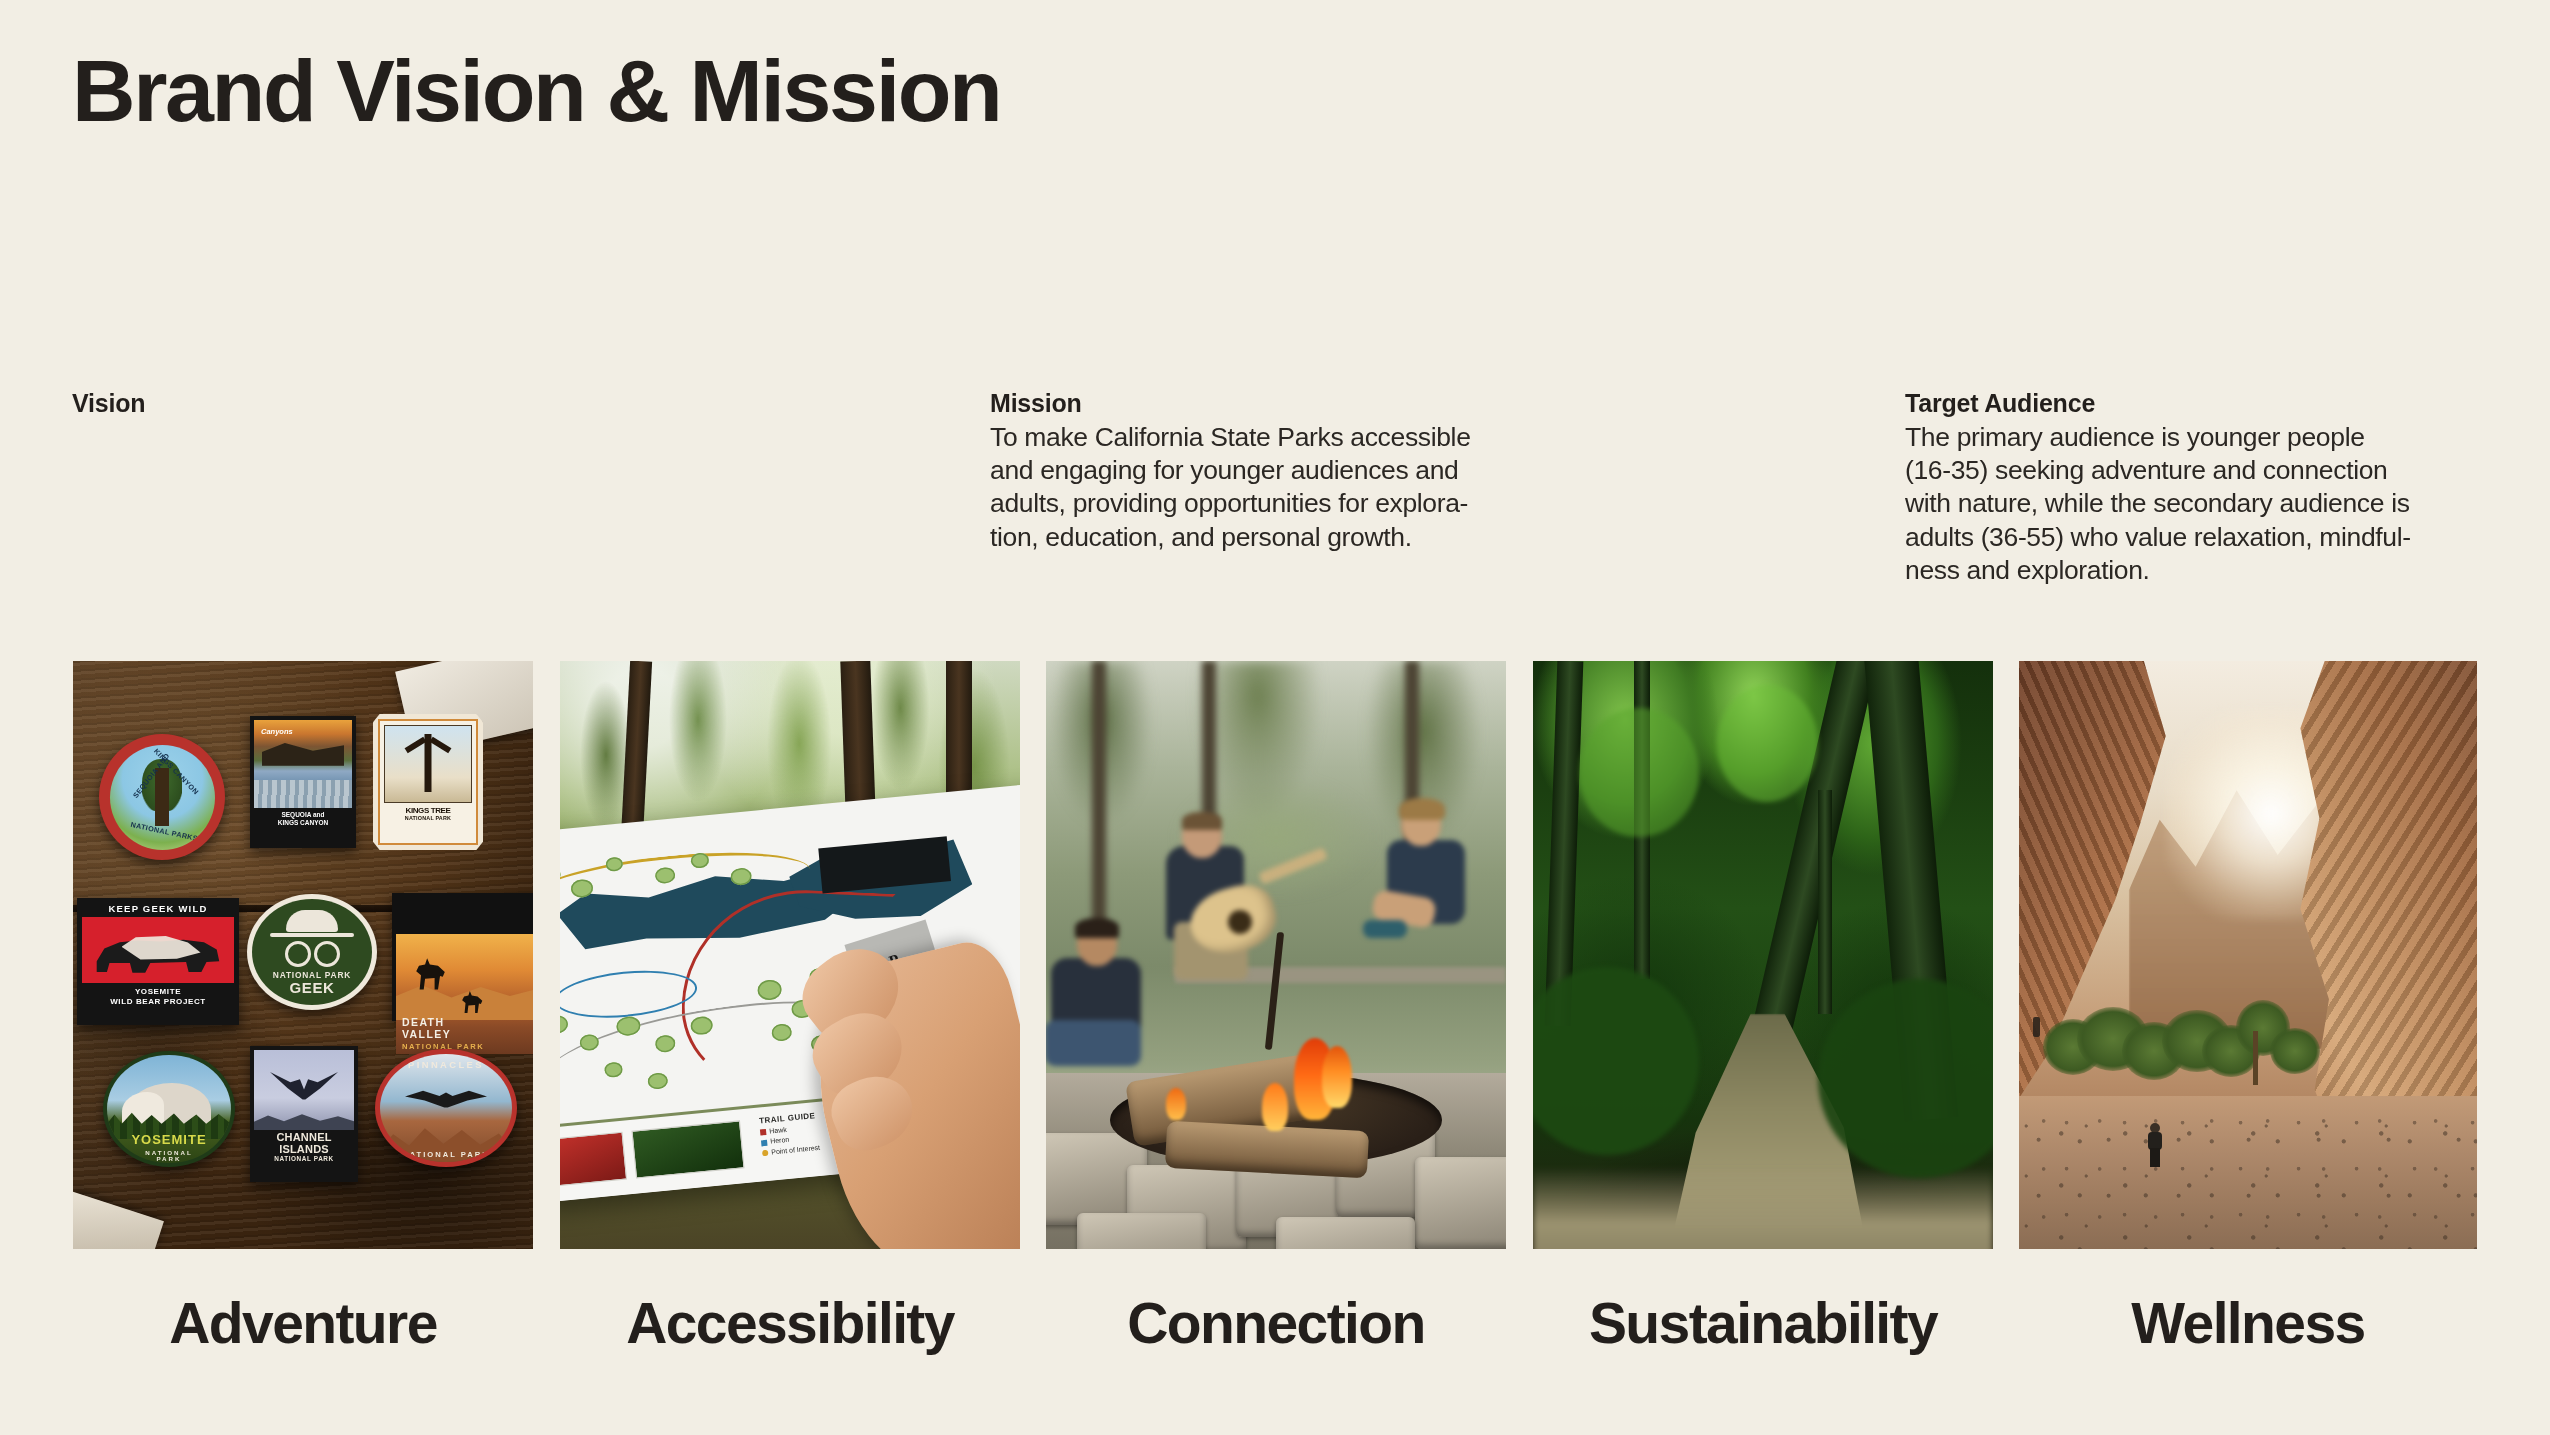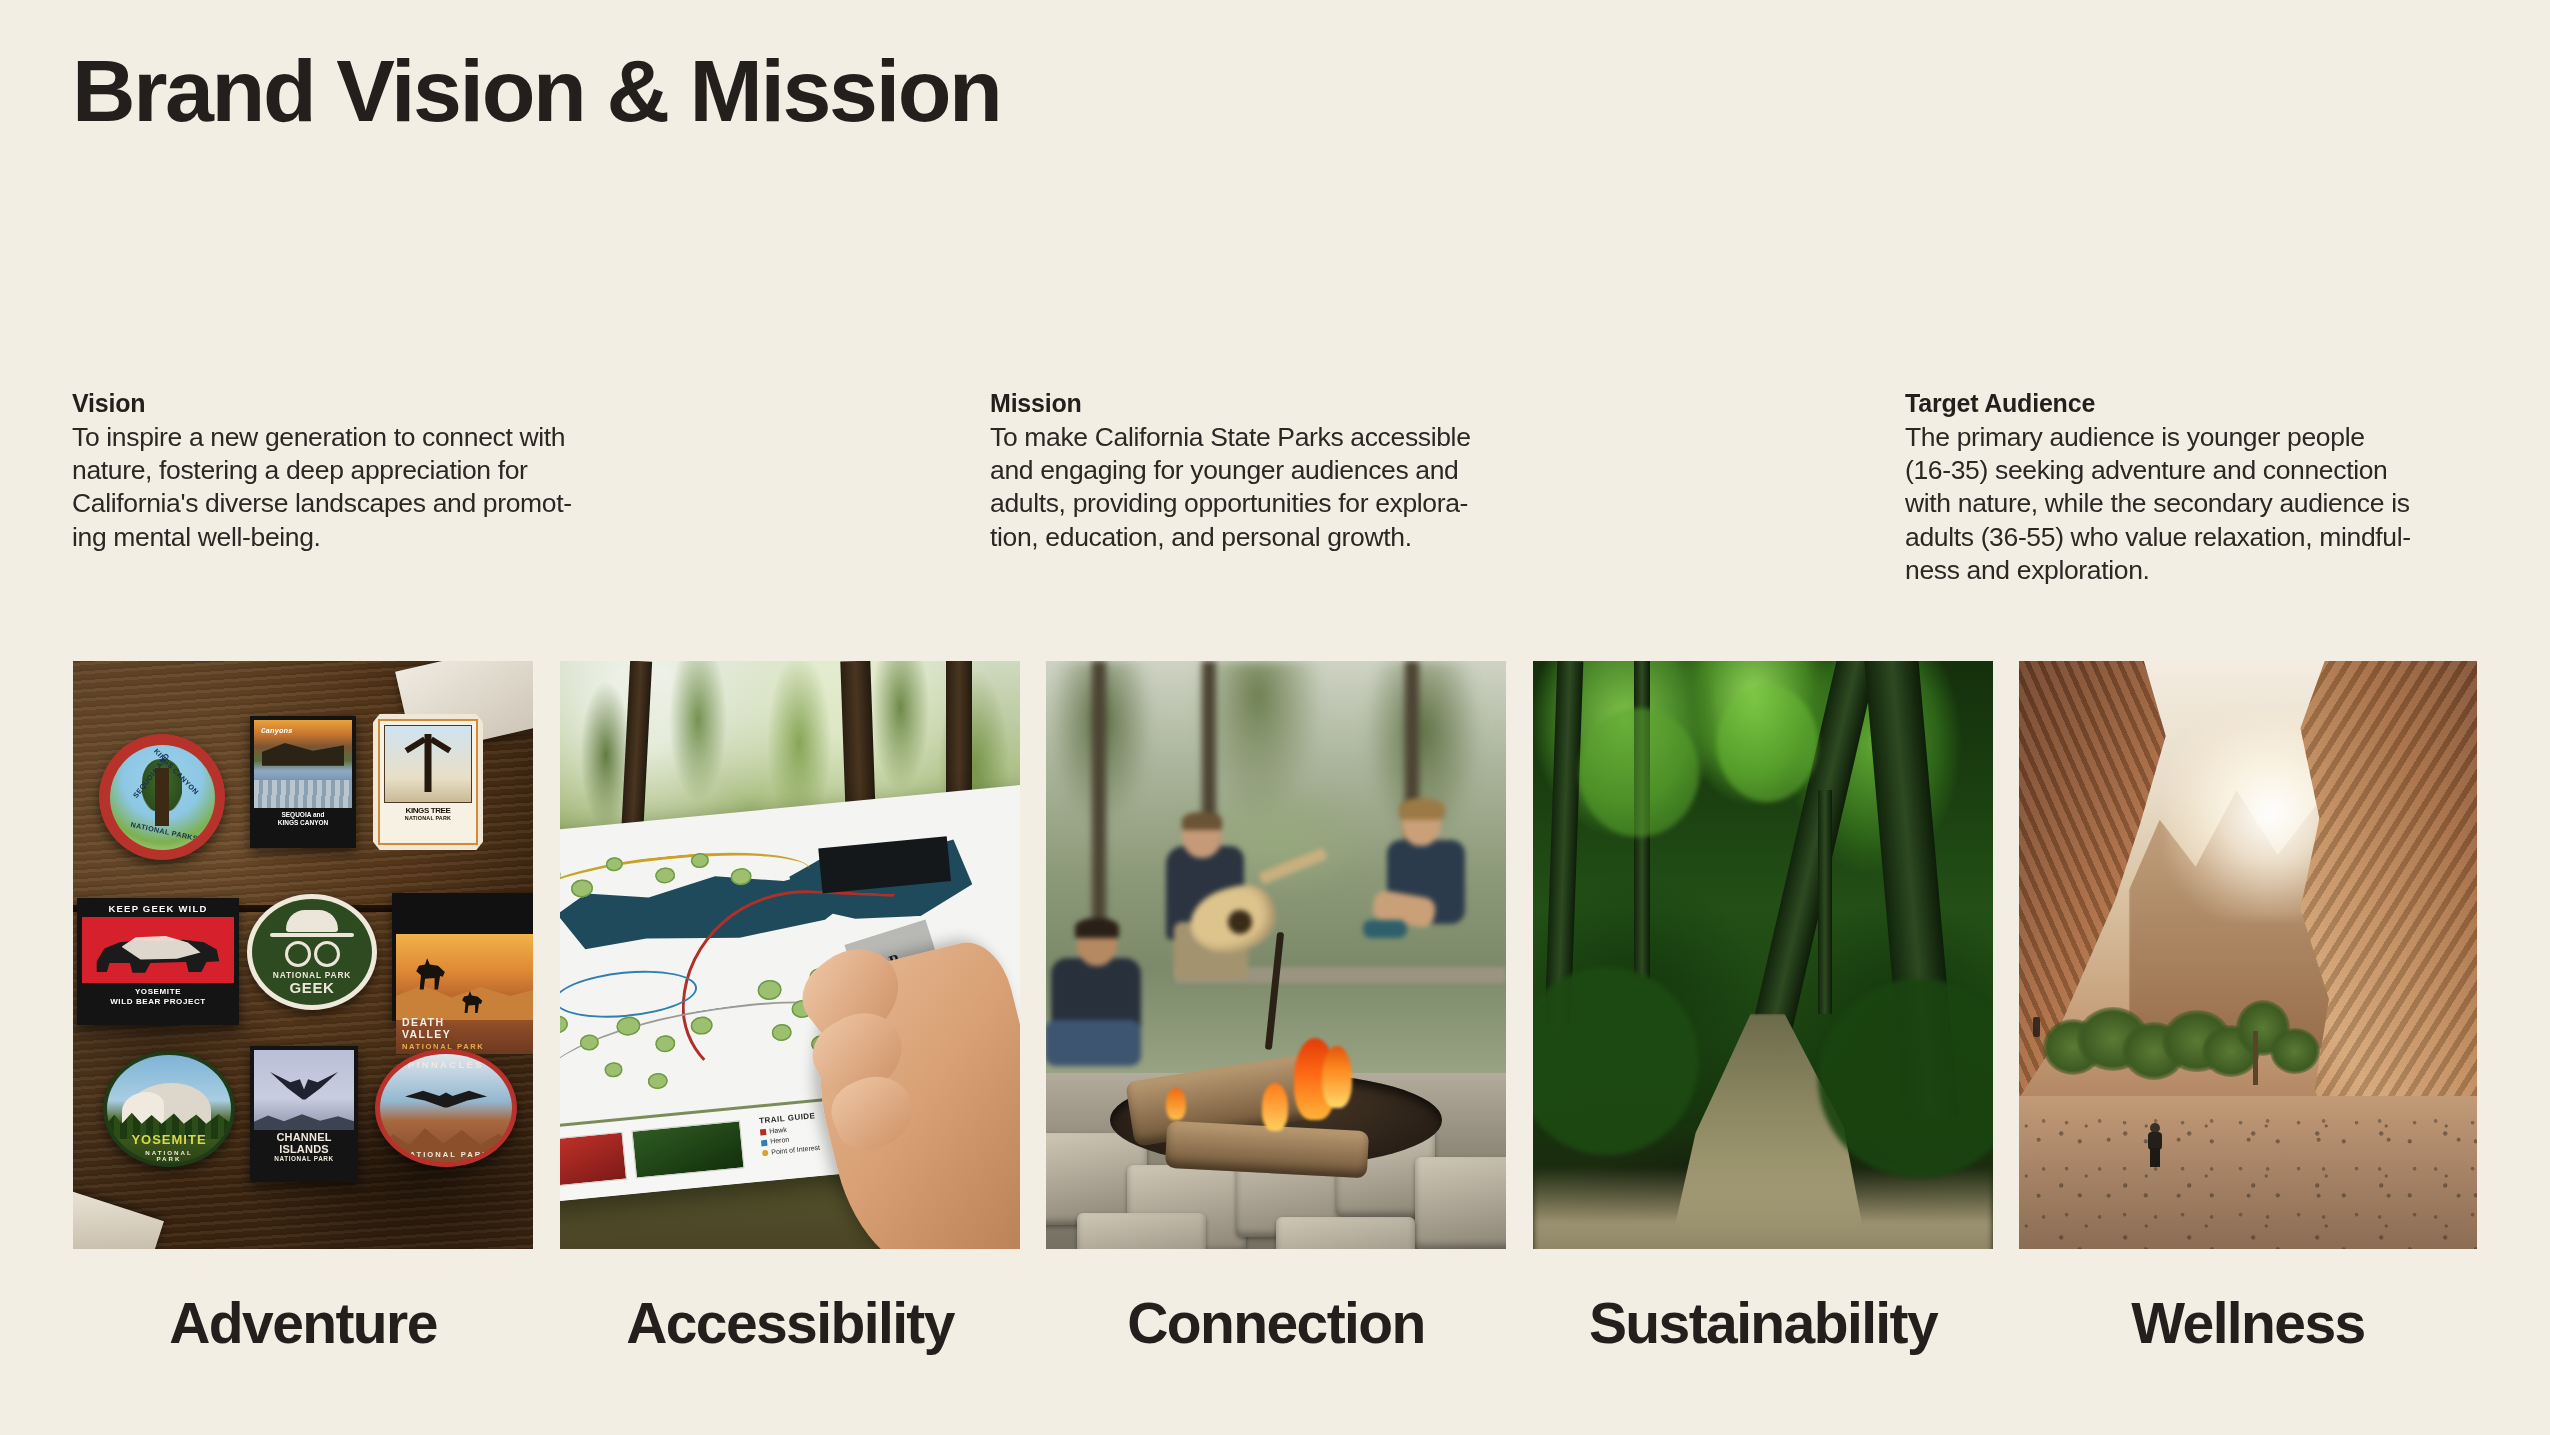--- a/index.html
+++ b/index.html
@@ -162,21 +162,21 @@
   .p1 .ring-txt{position:absolute;inset:0;}
   .p1 .ring-txt span{position:absolute;font-size:7.2px;font-weight:bold;color:#15304d;letter-spacing:.4px;}
 
   .p2 { 
     left: 177px; top: 55px; width: 98px; height: 124px;
     background: #131313; padding: 4px;
   }
   .p2 .art{height:88px;width:100%;
     background:
       linear-gradient(180deg, #e9a23c 0%, #c9762f 16%, #7d5533 30%, #5a6e3c 46%, #8fa9c4 58%, #6f90ae 72%, #9aa6a8 100%);
-    position:relative;overflow:hidden;font-family:Liberation Mono, monospace;}
+    position:relative;overflow:hidden;}
   .p2 .art::before{content:"";position:absolute;left:8%;top:26%;width:84%;height:26%;
     background:#2c2317;clip-path:polygon(0 40%,28% 0,62% 34%,100% 10%,100% 100%,0 100%);}
   .p2 .art::after{content:"";position:absolute;left:0;bottom:0;width:100%;height:32%;
     background:repeating-linear-gradient(92deg,#b9c6cf 0 5px,#8ba0b0 5px 9px);}
   .p2 .lbl{color:#fff;font-size:6.5px;font-weight:bold;text-align:center;line-height:1.25;margin-top:3px;}
   .p2 .top{position:absolute;left:7px;top:7px;color:#fff;font-size:7.5px;font-weight:bold;font-style:italic;}
 
   .p3 { 
     left: 300px; top: 53px; width: 100px; height: 126px;
     background: #f0e7d6; padding: 5px;
@@ -439,24 +439,20 @@
 </style>
 </head>
 <body>
 
 <div class="page-title">Brand Vision &amp; Mission</div>
 
 <div class="text-band">
 
   <div class="text-col c1">
     <div class="col-heading">Vision</div>
-    <div class="col-body">To inspire a new generation to connect with
-nature, fostering a deep appreciation for
-California's diverse landscapes and promot-
-ing mental well-being.</div>
   </div>
 
   <div class="text-col c2">
     <div class="col-heading">Mission</div>
     <div class="col-body">To make California State Parks accessible
 and engaging for younger audiences and
 adults, providing opportunities for explora-
 tion, education, and personal growth.</div>
   </div>
 

